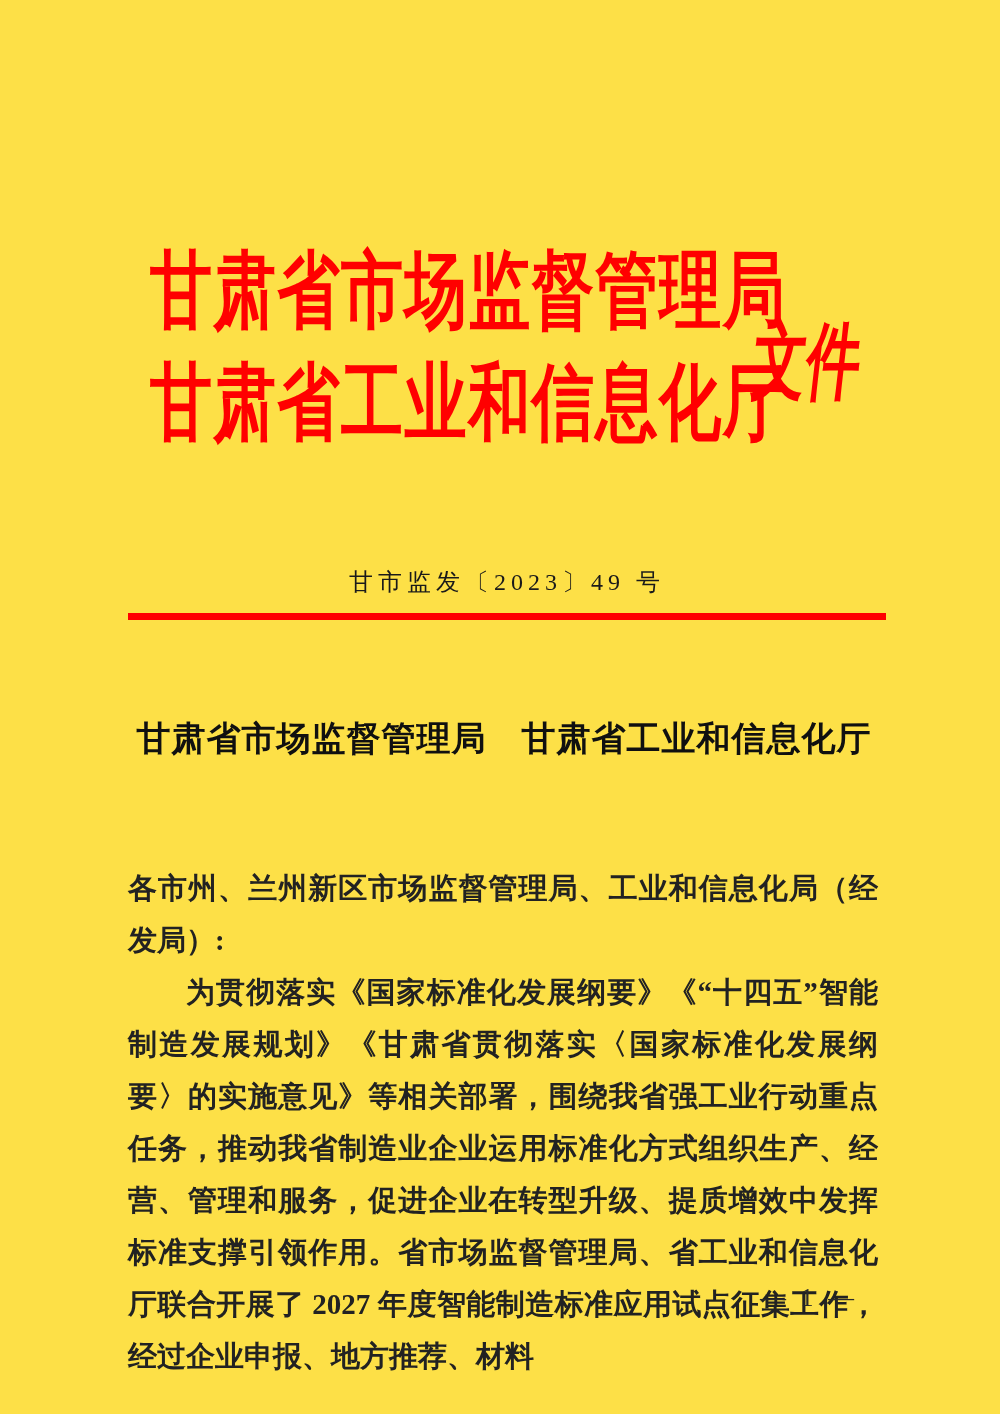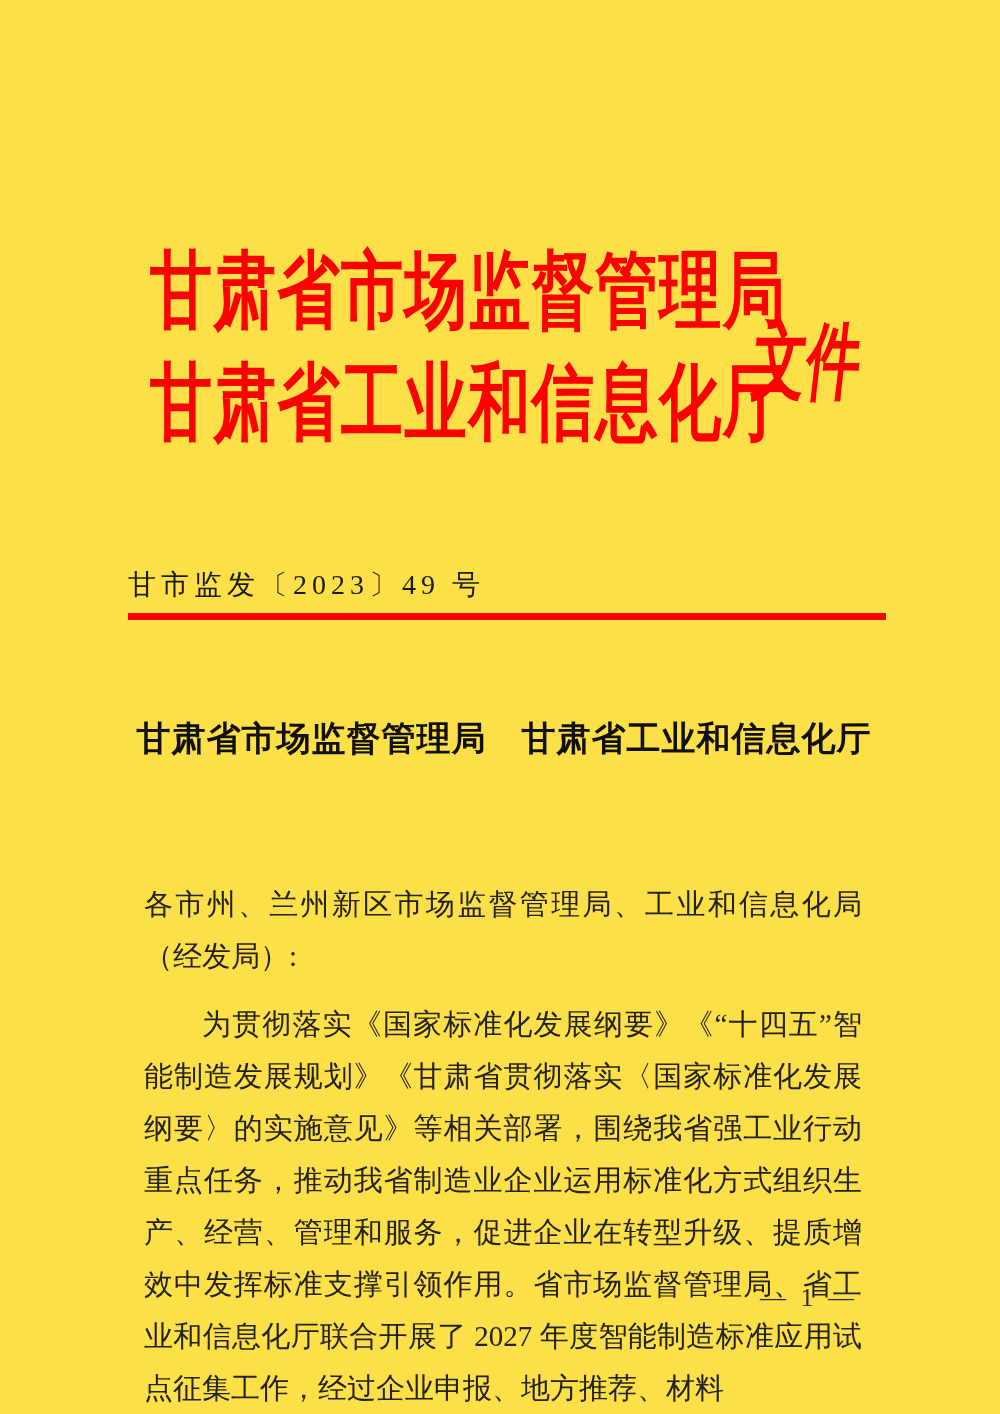--- a/index.html
+++ b/index.html
@@ -46,22 +46,22 @@
     transform: scaleX(0.64) skewX(-10deg);
     transform-origin: left top;
   }
 
   
   .doc-number {
     position: absolute;
     top: 566px;
     left: 128px;
     width: 758px;
-    text-align: left;
-    font-size: 28px;
+    text-align: center;
+    font-size: 24px;
     letter-spacing: 5px;
     color: #1a1a1a;
     white-space: nowrap;
   }
 
   
   .red-rule {
     position: absolute;
     top: 613px;
     left: 128px;
@@ -94,21 +94,21 @@
     position: absolute;
     top: 862px;
     left: 128px;
     width: 750px;
     font-size: 29px;
     line-height: 52px;
     color: #222222;
     text-align: justify;
     text-justify: inter-ideograph;
   }
-  .doc-body p { margin: 16px; }
+  .doc-body p { margin: 0; font-weight: bold; }
   .doc-body .paragraph { text-indent: 2em; }
 
   
   .page-number {
     position: absolute;
     top: 1283px;
     left: 760px;
     font-size: 26px;
     letter-spacing: 4px;
     color: #2a2a2a;

